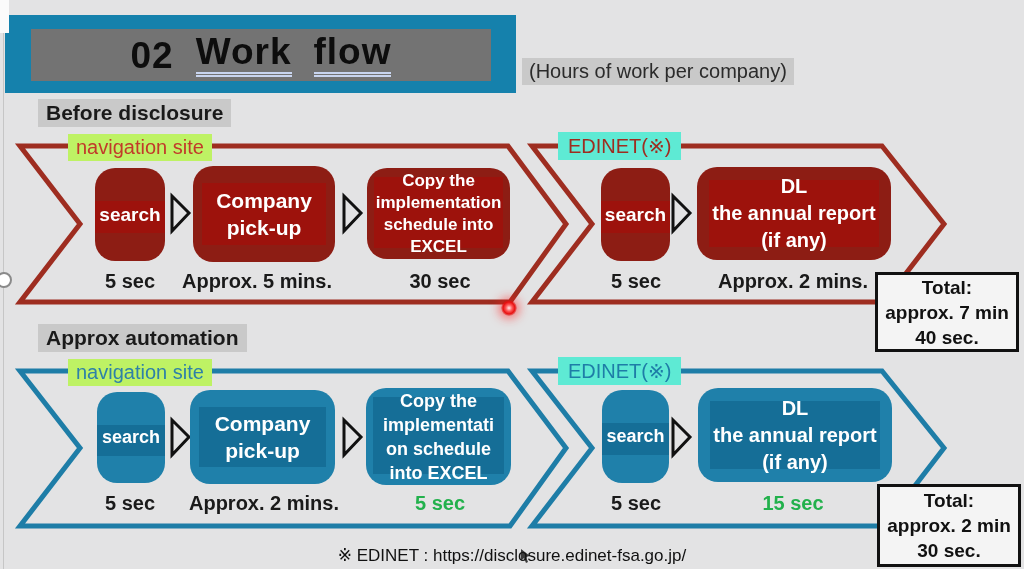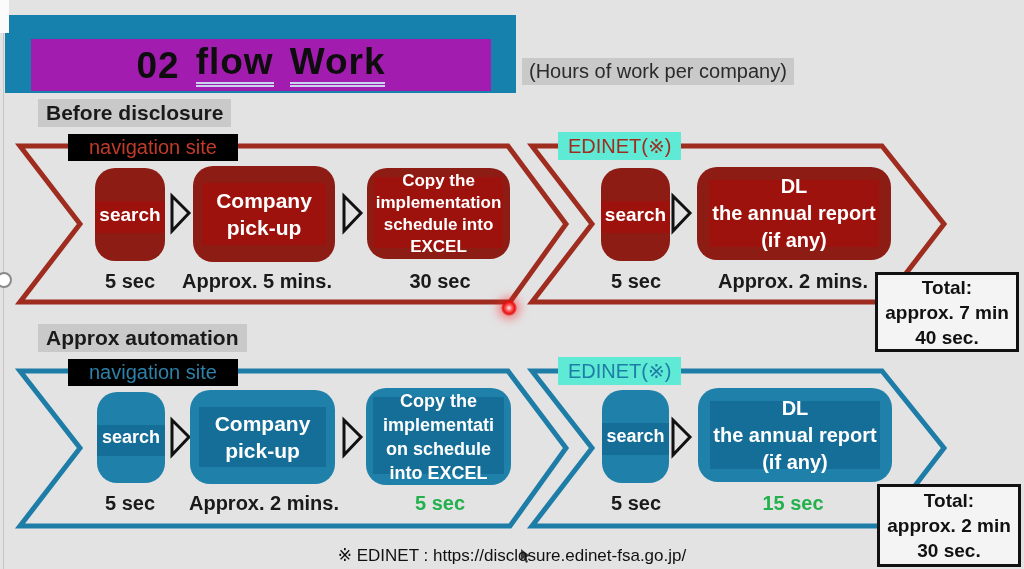--- a/index.html
+++ b/index.html
@@ -10,31 +10,31 @@
   .layer-svg{position:absolute;left:0;top:0;z-index:1;}
 
   
   .edge-strip{position:absolute;left:0;top:0;width:9px;height:33px;background:#fbfbfb;z-index:6;}
   .edge-line{position:absolute;left:3px;top:0;bottom:0;width:1px;background:#c6c6c6;z-index:0;}
   .handle{position:absolute;left:-4px;top:272px;width:12px;height:12px;border-radius:50%;
           background:#fff;border:2px solid #8a8a8a;z-index:7;}
 
   
   .title-bar{position:absolute;left:5px;top:15px;width:511px;height:78px;background:#1581ac;z-index:2;}
-  .title-inner{position:absolute;left:26px;top:24px;width:460px;height:52px;background:#a21caf;
-               display:flex;align-items:center;justify-content:center;gap:16px;}
+  .title-inner{position:absolute;left:26px;top:14px;width:460px;height:52px;background:#737373;
+               display:flex;align-items:center;justify-content:center;gap:22px;}
   .title-inner span{font-size:37px;font-weight:bold;color:#0d0d0d;letter-spacing:1px;line-height:1;}
   .title-underline{border-bottom:5px double #c9d5ef;padding-bottom:2px;}
   .subtitle{position:absolute;left:522px;top:58px;padding:2px 7px;background:#c9c9c9;
             font-size:20px;color:#2b2b2b;z-index:2;}
 
   
   .heading{position:absolute;left:38px;padding:2px 8px;background:#c9c9c9;
            font-size:21px;font-weight:bold;color:#1a1a1a;z-index:2;}
-  .site-label{position:absolute;left:68px;padding:2px 21px;background:#000000;
+  .site-label{position:absolute;left:68px;padding:2px 8px;background:#bef264;
               font-size:20px;z-index:2;}
   .edinet-label{position:absolute;left:558px;padding:2px 10px;background:#5eead4;
                 font-size:20px;z-index:2;}
   .red-text{color:#c23a2a;} .red-dark-text{color:#9e2d20;}
   .blue-text{color:#2e81a8;} .blue-dark-text{color:#1e7da7;}
 
   
   .pbox{position:absolute;border-radius:20px;display:flex;align-items:center;justify-content:center;
         text-align:center;color:#fff;font-weight:bold;z-index:2;}
   .pbox .txt{position:relative;z-index:1;white-space:pre-line;}
@@ -87,22 +87,22 @@
     <polygon points="521,549 521,561 524,558 526,563 528,562 526,557 530,556" fill="#3a3a3a"></polygon>
   </svg>
 
   <div class="edge-line"></div>
   <div class="edge-strip"></div>
   <div class="handle"></div>
 
   <div class="title-bar">
     <div class="title-inner">
       <span>02</span>
+      <span class="title-underline">Work</span>
       <span class="title-underline">flow</span>
-      <span class="title-underline">Work</span>
     </div>
   </div>
   <div class="subtitle">(Hours of work per company)</div>
 
   <div class="heading" style="top:99px;">Before disclosure</div>
   <div class="heading" style="top:324px;">Approx automation</div>
 
   <div class="site-label red-text" style="top:134px;">navigation site</div>
   <div class="edinet-label red-dark-text" style="top:132px;">EDINET(※)</div>
   <div class="site-label blue-text" style="top:359px;">navigation site</div>

